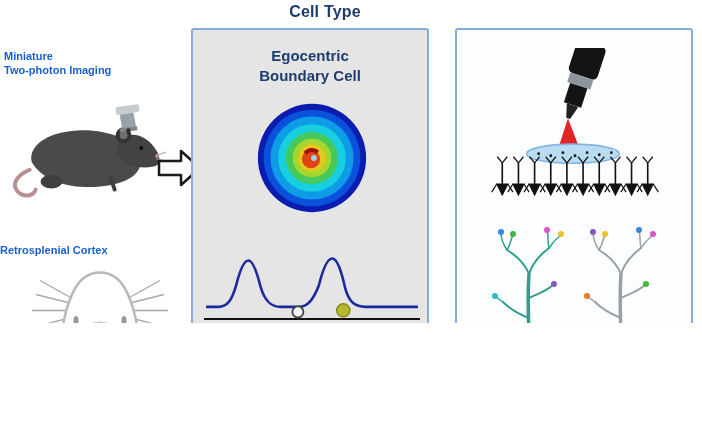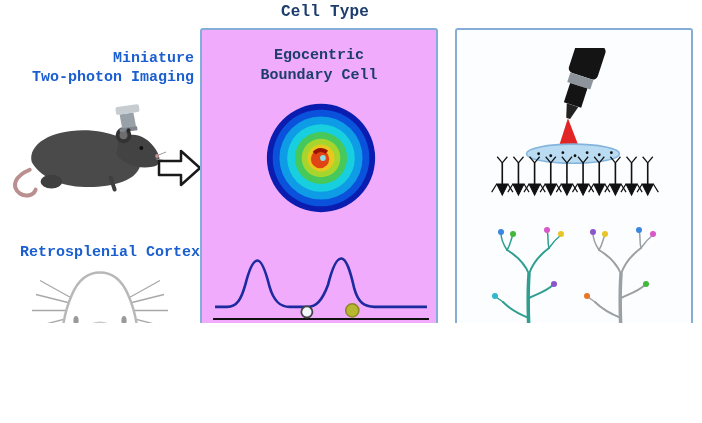--- a/index.html
+++ b/index.html
@@ -1,32 +1,32 @@
 <!DOCTYPE html>
 <html><head>
 <meta charset="utf-8">
 <style>
   html,body{margin:0;padding:0;background:#ffffff;}
   #canvas{
     position:relative;width:702px;height:323px;background:#ffffff;
-    font-family:Liberation Mono, monospace;overflow:hidden;
+    font-family:Liberation Sans, sans-serif;overflow:hidden;
   }
   .hdr{
     position:absolute;top:3px;width:240px;text-align:center;
     font-size:16px;font-weight:bold;color:#1c3d6e;letter-spacing:.2px;
   }
   .panel{
     position:absolute;top:28px;width:238px;height:386px;
     border:2px solid #84aed8;border-radius:3px;box-sizing:border-box;
   }
-  #cell-type-panel{left:200px;background:#f0abfc;}
+  #cell-type-panel{left:191px;background:#e5e5e5;}
   #synaptic-panel{left:455px;background:#fcfdff;}
   .blue-label{
-    position:absolute;text-align:right;font-weight:bold;color:#1a5ed0;
-    font-size:15px;line-height:1.25;white-space:pre-line;
+    position:absolute;text-align:left;font-weight:bold;color:#1a5ed0;
+    font-size:11px;line-height:1.25;white-space:pre-line;
   }
   .navy-label{
     position:absolute;width:100%;text-align:center;font-weight:bold;color:#1c3d6e;
     font-size:15px;line-height:1.3;white-space:pre-line;
   }
   .abs{position:absolute;}
   svg{display:block;}
 </style>
 </head>
 <body>

